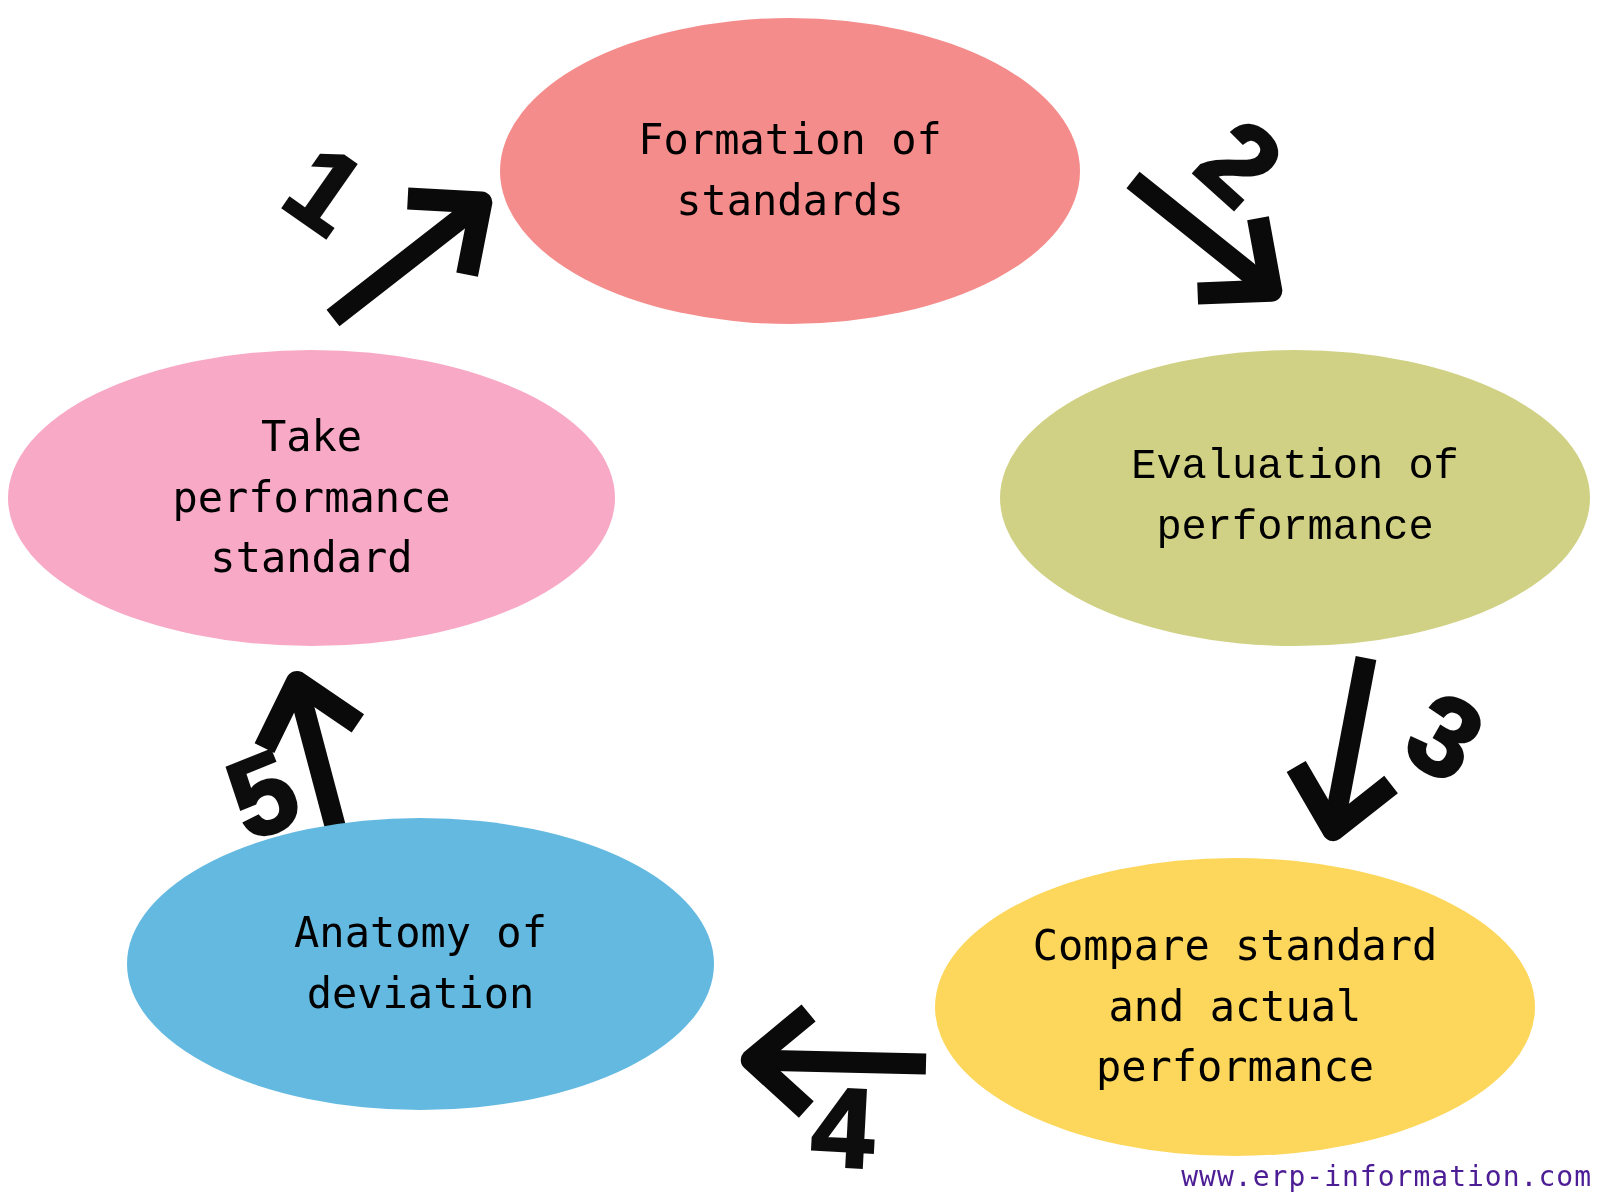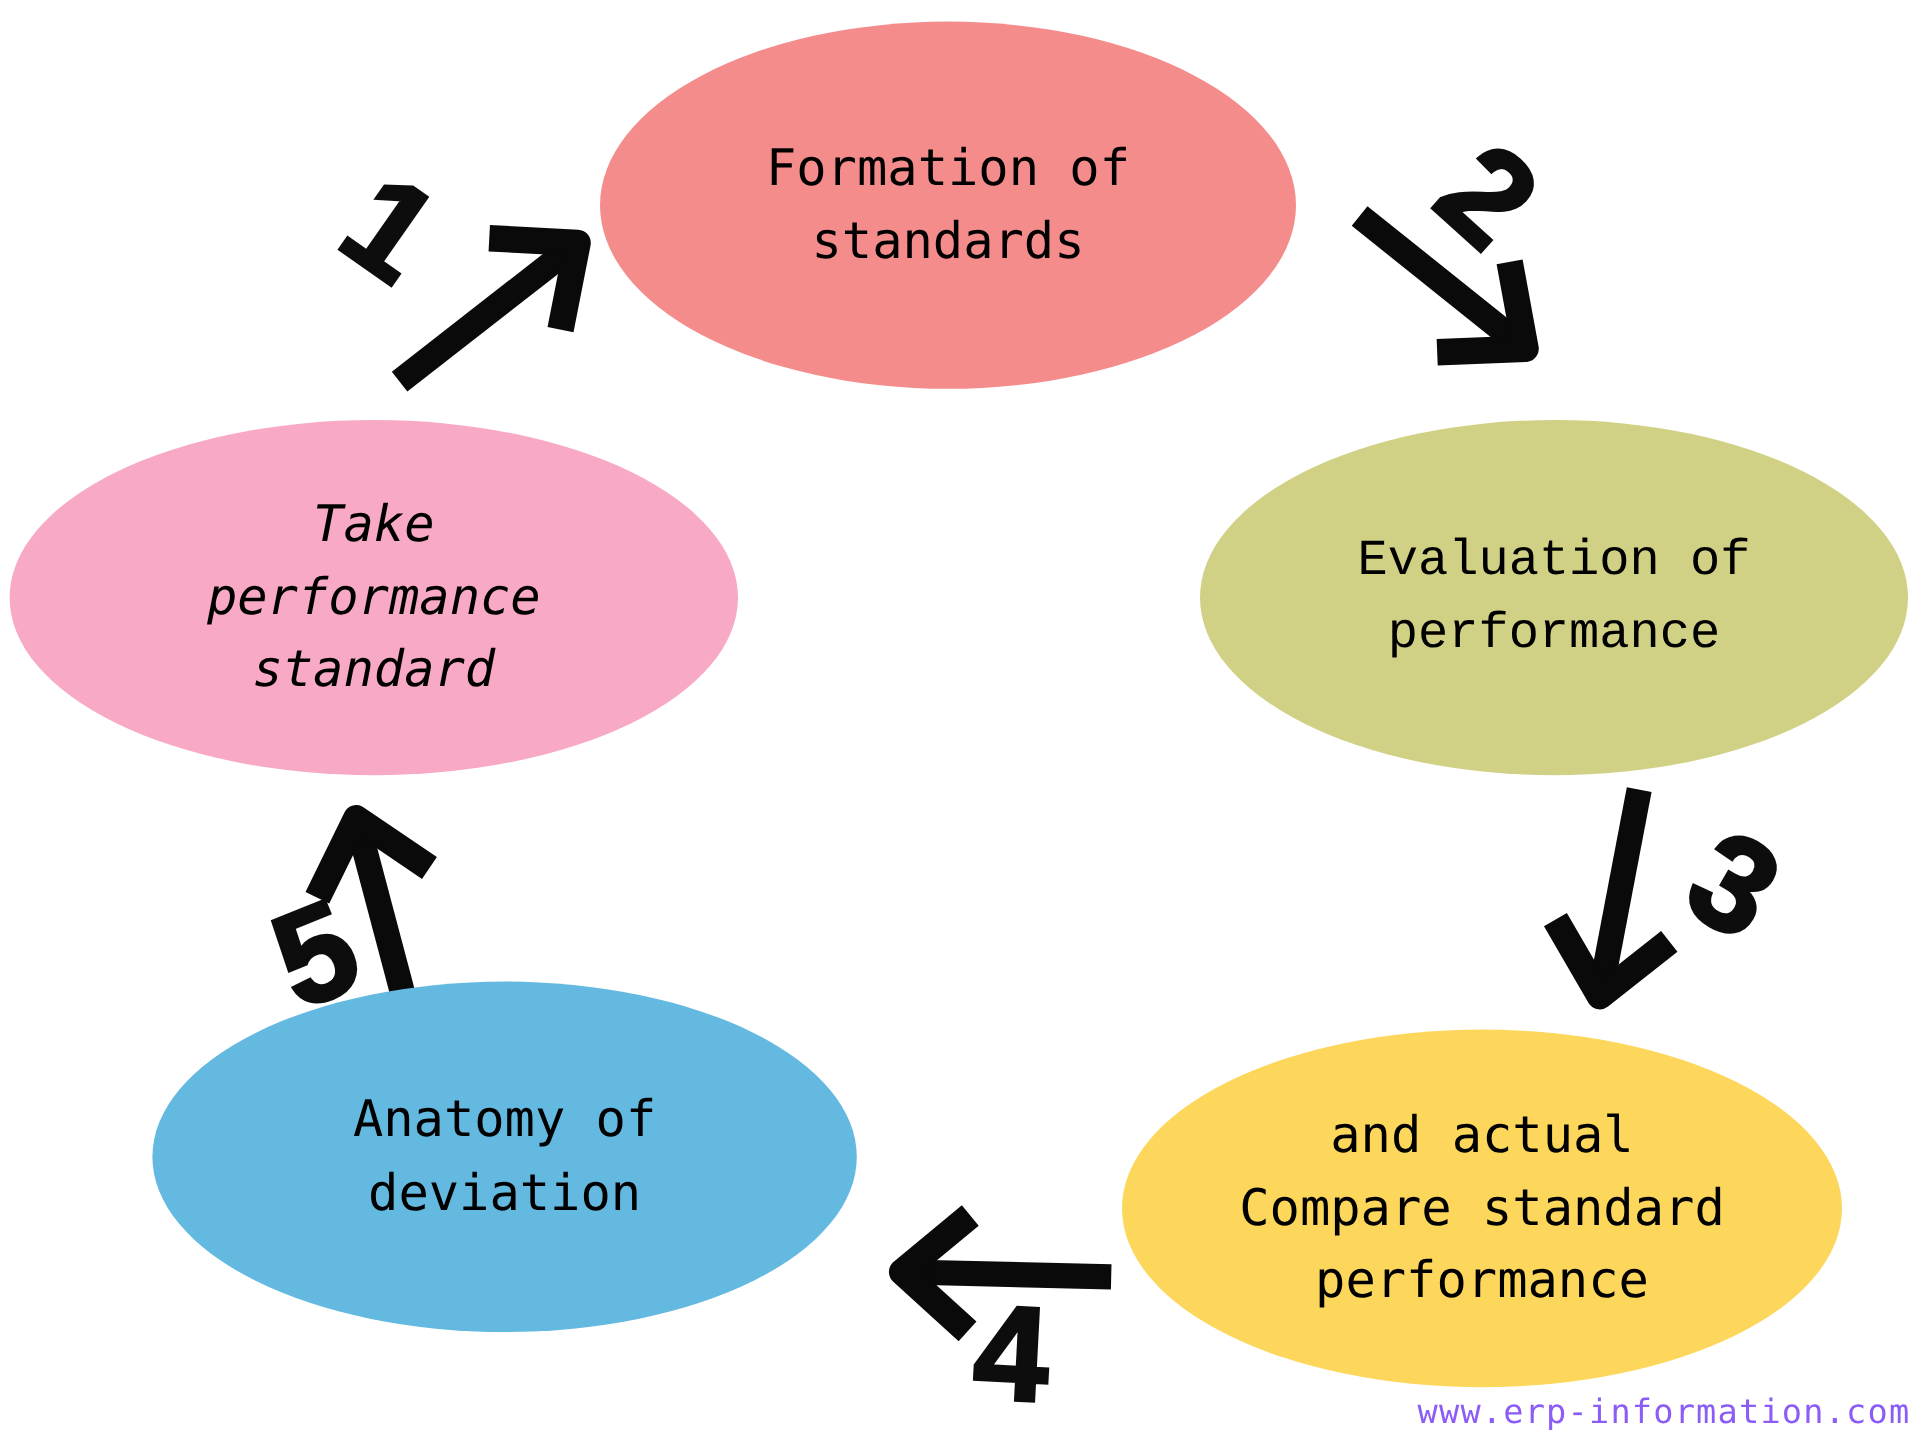--- a/index.html
+++ b/index.html
@@ -11,21 +11,21 @@
   .arrows path.shaft{fill:none;stroke:#0a0a0a;stroke-width:21;stroke-linecap:butt;}
   .ellipse{
     position:absolute;border-radius:50%;
     display:flex;align-items:center;justify-content:center;
     text-align:center;color:#000000;font-size:42px;line-height:1.45;
   }
   .e1{left:500px;top:18px;width:580px;height:306px;}
   .e2{left:1000px;top:350px;width:590px;height:296px;}
   .e3{left:935px;top:858px;width:600px;height:298px;}
   .e4{left:127px;top:818px;width:587px;height:292px;}
-  .e5{left:8px;top:350px;width:607px;height:296px;font-style:italic;}
+  .e5{left:8px;top:350px;width:607px;height:296px;}
   .num{
     position:absolute;color:#0d0d0d;
     font-family:"Liberation Sans", sans-serif;font-weight:700;font-size:112px;
     -webkit-text-stroke:3px #0d0d0d;
   }
   .n1{left:325px;top:190px;transform:translate(-50%,-50%) rotate(35deg);}
   .n2{left:1240px;top:163px;transform:translate(-50%,-50%) rotate(42deg);}
   .n3{left:1445px;top:737px;transform:translate(-50%,-50%) rotate(30deg);}
   .n4{left:843px;top:1128px;transform:translate(-50%,-50%) rotate(3deg);}
   .n5{left:263px;top:795px;transform:translate(-50%,-50%) rotate(-22deg);}
@@ -61,22 +61,22 @@
 
   <div class="ellipse e2" style="background-color: rgb(208, 209, 132); font-family: Liberation Mono, monospace;">
     <div>
       <div>Evaluation of</div>
       <div>performance</div>
     </div>
   </div>
 
   <div class="ellipse e3" style="background-color: rgb(253, 215, 91);">
     <div>
+      <div>Compare standard</div>
       <div>and actual</div>
-      <div>Compare standard</div>
       <div>performance</div>
     </div>
   </div>
 
   <div class="ellipse e4" style="background-color: rgb(100, 185, 225);">
     <div>
       <div>Anatomy of</div>
       <div>deviation</div>
     </div>
   </div>
@@ -88,15 +88,15 @@
       <div>standard</div>
     </div>
   </div>
 
   <div class="num n1">1</div>
   <div class="num n2">2</div>
   <div class="num n3">3</div>
   <div class="num n4">4</div>
   <div class="num n5">5</div>
 
-  <div class="watermark" style="color: #8b5cf6;">www.erp-information.com</div>
+  <div class="watermark" style="color: #4c1d95;">www.erp-information.com</div>
 
 </div>
 
 </body></html>

